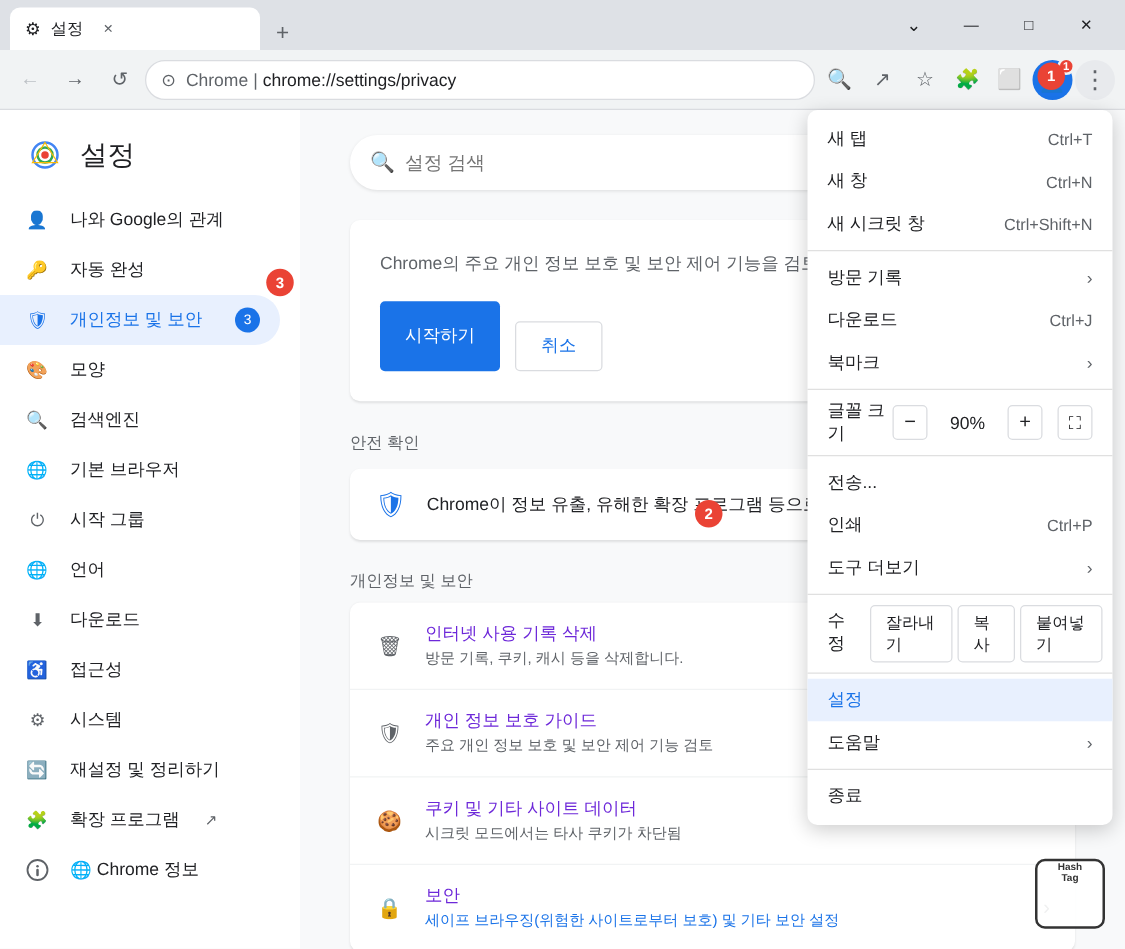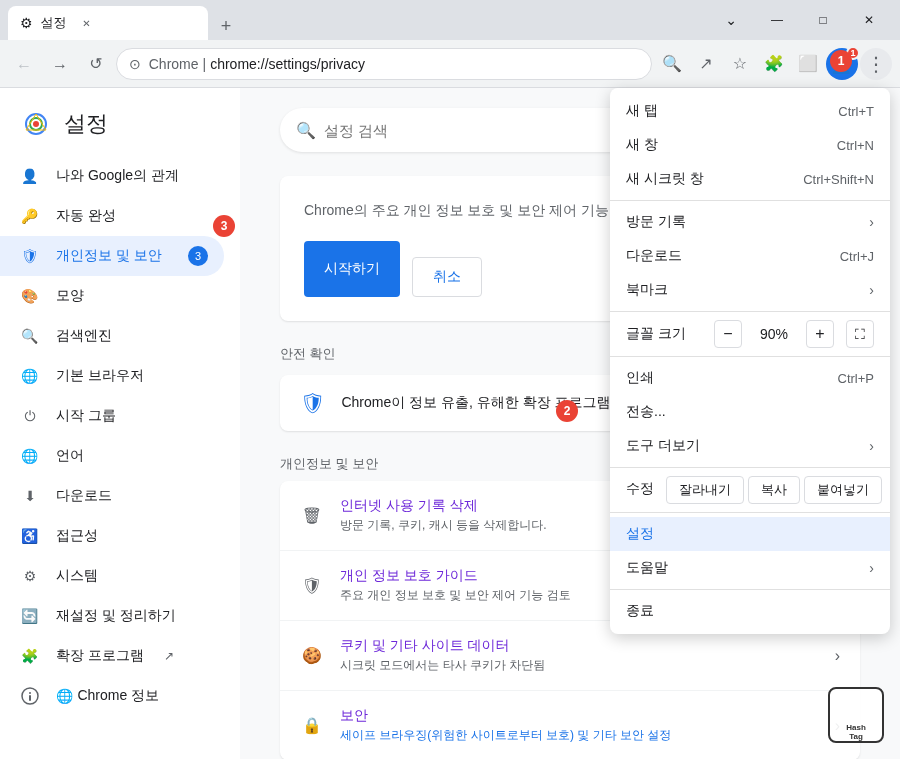--- a/index.html
+++ b/index.html
@@ -76,38 +76,38 @@
     .privacy-list { background: #fff; border-radius: 8px; box-shadow: 0 1px 2px rgba(0,0,0,0.1); overflow: hidden; }
     .privacy-list-item { display: flex; align-items: center; padding: 16px 20px; border-bottom: 1px solid #f1f3f4; cursor: pointer; gap: 16px; }
     .privacy-list-item:last-child { border-bottom: none; }
     .list-item-icon { width: 24px; height: 24px; display: flex; align-items: center; justify-content: center; color: #5f6368; flex-shrink: 0; }
     .list-item-text { flex: 1; }
     .list-item-title { font-size: 14px; color: #6d28d9; margin-bottom: 2px; }
     .list-item-desc { font-size: 12px; color: #5f6368; }
     .list-item-arrow { color: #5f6368; font-size: 16px; }
 
     
-    .context-menu { position: absolute; top: 88px; right: 10px; width: 280px; background: #fff; border-radius: 8px; box-shadow: 0 4px 16px rgba(0,0,0,0.2); z-index: 1000; padding: 6px 0; font-size: 14px; }
+    .context-menu { position: absolute; top: 88px; right: 10px; width: 244px; background: #fff; border-radius: 8px; box-shadow: 0 4px 16px rgba(0,0,0,0.2); z-index: 1000; padding: 6px 0; font-size: 14px; }
     .menu-item { display: flex; align-items: center; padding: 8px 16px; cursor: pointer; color: #202124; justify-content: space-between; position: relative; }
     .menu-item.active-item { background: #e8f0fe; color: #1a73e8; font-weight: 500; }
     .menu-shortcut { color: #5f6368; font-size: 13px; margin-left: auto; }
     .menu-arrow { color: #5f6368; font-size: 14px; margin-left: auto; }
     .menu-divider { height: 1px; background: #e0e0e0; margin: 4px 0; }
     .zoom-control { display: flex; align-items: center; padding: 4px 16px; gap: 0; justify-content: space-between; }
     .zoom-label { color: #202124; }
     .zoom-controls { display: flex; align-items: center; gap: 12px; }
     .zoom-btn { width: 28px; height: 28px; border: 1px solid #dadce0; border-radius: 4px; display: flex; align-items: center; justify-content: center; cursor: pointer; color: #202124; font-size: 16px; }
     .zoom-value { font-size: 14px; color: #202124; min-width: 40px; text-align: center; }
     .zoom-expand { width: 28px; height: 28px; border: 1px solid #dadce0; border-radius: 4px; display: flex; align-items: center; justify-content: center; cursor: pointer; color: #202124; }
     .edit-section { display: flex; align-items: flex-start; padding: 4px 8px; gap: 4px; }
     .edit-label { color: #202124; padding: 4px 8px; }
     .edit-btn { padding: 4px 12px; border: 1px solid #dadce0; border-radius: 4px; cursor: pointer; color: #202124; font-size: 13px; }
 
     
-    .watermark { position: absolute; bottom: 16px; right: 16px; width: 56px; height: 56px; border: 2px solid #333; border-radius: 8px; display: flex; flex-direction: column; align-items: center; justify-content: flex-end; font-size: 8px; color: #333; font-weight: bold; background: rgba(255,255,255,0.9); }
+    .watermark { position: absolute; bottom: 16px; right: 16px; width: 56px; height: 56px; border: 2px solid #333; border-radius: 8px; display: flex; flex-direction: column; align-items: center; justify-content: flex-start; font-size: 8px; color: #333; font-weight: bold; background: rgba(255,255,255,0.9); }
 
     
     .circle-badge { position: absolute; width: 22px; height: 22px; background: #ea4335; border-radius: 50%; color: #fff; font-size: 12px; font-weight: bold; display: flex; align-items: center; justify-content: center; z-index: 2000; }
 
     
     .chrome-logo { width: 32px; height: 32px; }
   </style>
 </head>
 <body>
 
@@ -339,25 +339,25 @@
     <span class="zoom-label">글꼴 크기</span>
     <div class="zoom-controls">
       <div class="zoom-btn">−</div>
       <span class="zoom-value">90%</span>
       <div class="zoom-btn">+</div>
       <div class="zoom-expand">⛶</div>
     </div>
   </div>
   <div class="menu-divider"></div>
   <div class="menu-item">
+    <span>전송...</span>
+  </div>
+  <div class="menu-item">
     <span>인쇄</span>
     <span class="menu-shortcut">Ctrl+P</span>
-  </div>
-  <div class="menu-item">
-    <span>전송...</span>
   </div>
   <div class="menu-item">
     <span>도구 더보기</span>
     <span class="menu-arrow">›</span>
   </div>
   <div class="menu-divider"></div>
 
   <div class="edit-section">
     <span class="edit-label">수정</span>
     <div class="edit-btn">잘라내기</div>

